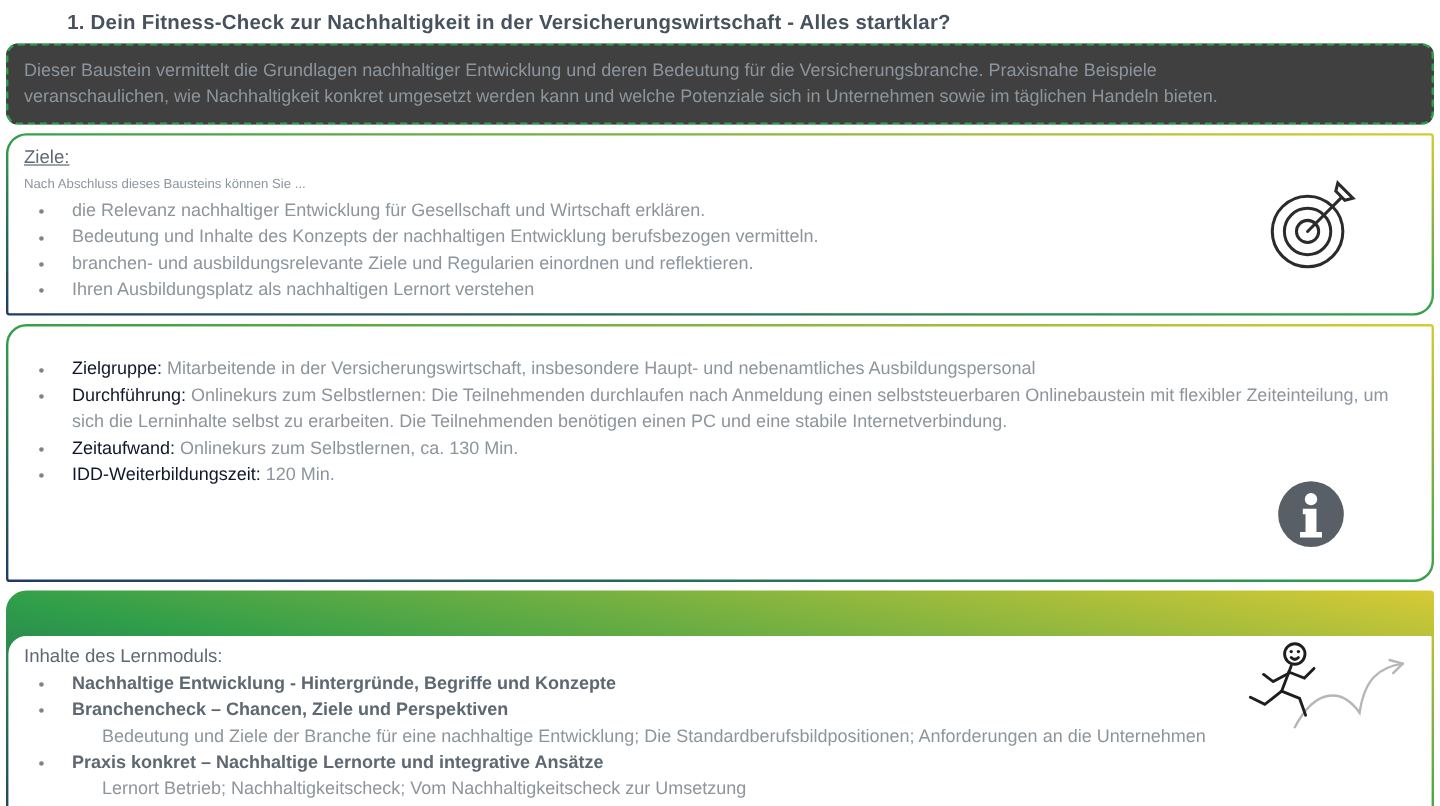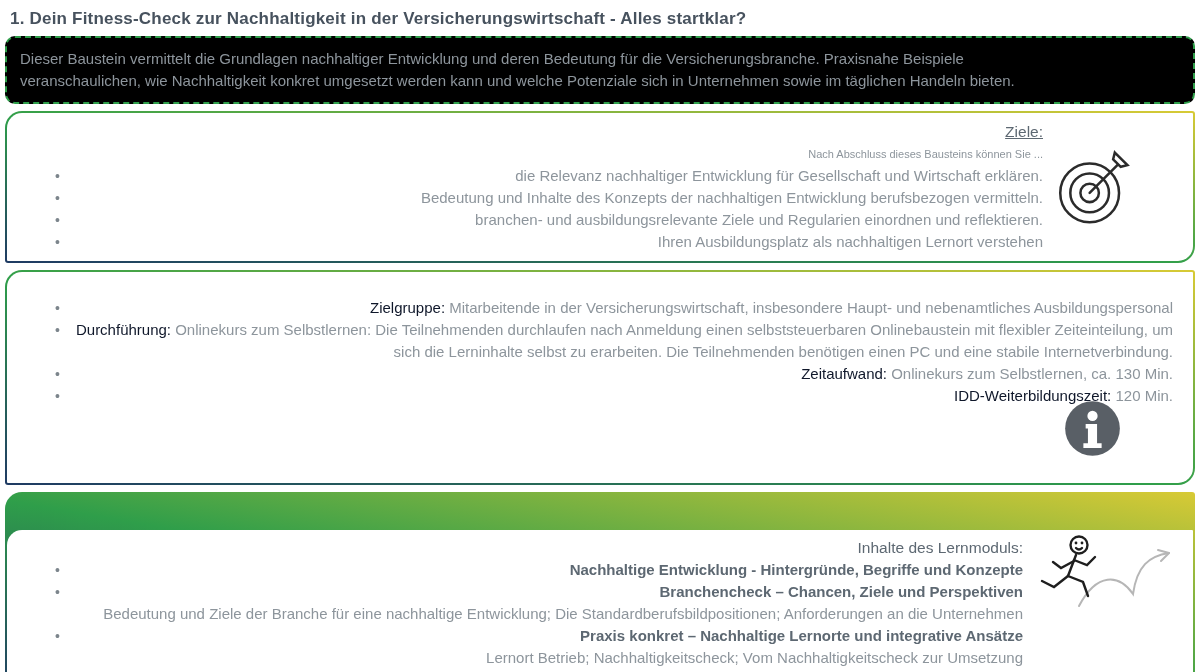--- a/index.html
+++ b/index.html
@@ -1,31 +1,31 @@
 <!DOCTYPE html>
 <html><head>
 <meta charset="utf-8">
 <style>
   * { margin:0; padding:0; box-sizing:border-box; }
   html,body { width:1200px; height:672px; background:#ffffff; overflow:hidden;
               font-family:"Liberation Sans","DejaVu Sans",sans-serif; }
   .page { width:1200px; height:672px; position:relative; }
 
   .title { font-size:17px; font-weight:700; color:#47525e; letter-spacing:.2px;
-           padding:9px 0 7px 10px; }
+           padding:9px 0 7px 10px;margin-left:46px; }
 
   
   .intro-box { margin:0 5px 7px 5px; border:2px dashed #2f9e4a; border-radius:10px;
-               min-height:68px; padding:10px 16px 8px 13px; background:#000000; }
+               min-height:68px; padding:10px 16px 8px 13px; background:#404040; }
   .intro-box .line { font-size:15px; color:#8d959c; line-height:22px; }
 
   
   .gbox { margin:0 5px 7px 5px; padding:2px; border-radius:17px 3px 17px 3px;
           background:linear-gradient(to bottom left,#d8ca35 0%,#2f9e4a 52%,#1f3a63 100%); }
-  .gbox-inner { background:#fff; border-radius:15px 1px 15px 1px; position:relative; height:100%;text-align:right; }
+  .gbox-inner { background:#fff; border-radius:15px 1px 15px 1px; position:relative; height:100%; }
 
   .ziele-inner   { min-height:145px; padding:8px 150px 8px 13px; }
   .teil-inner    { min-height:211px; padding:25px 20px 8px 13px; }
   .inhalte-inner { min-height:166px; padding:7px 170px 8px 13px;margin-top:36px; }
 
   .sec-heading { font-size:15.5px; color:#5d6872; line-height:22px; }
   .sec-heading.u { text-decoration:underline; }
   .lead { font-size:11px; color:#8d959c; line-height:22px; }
 
   .row { display:flex; align-items:flex-start; line-height:22px; }

